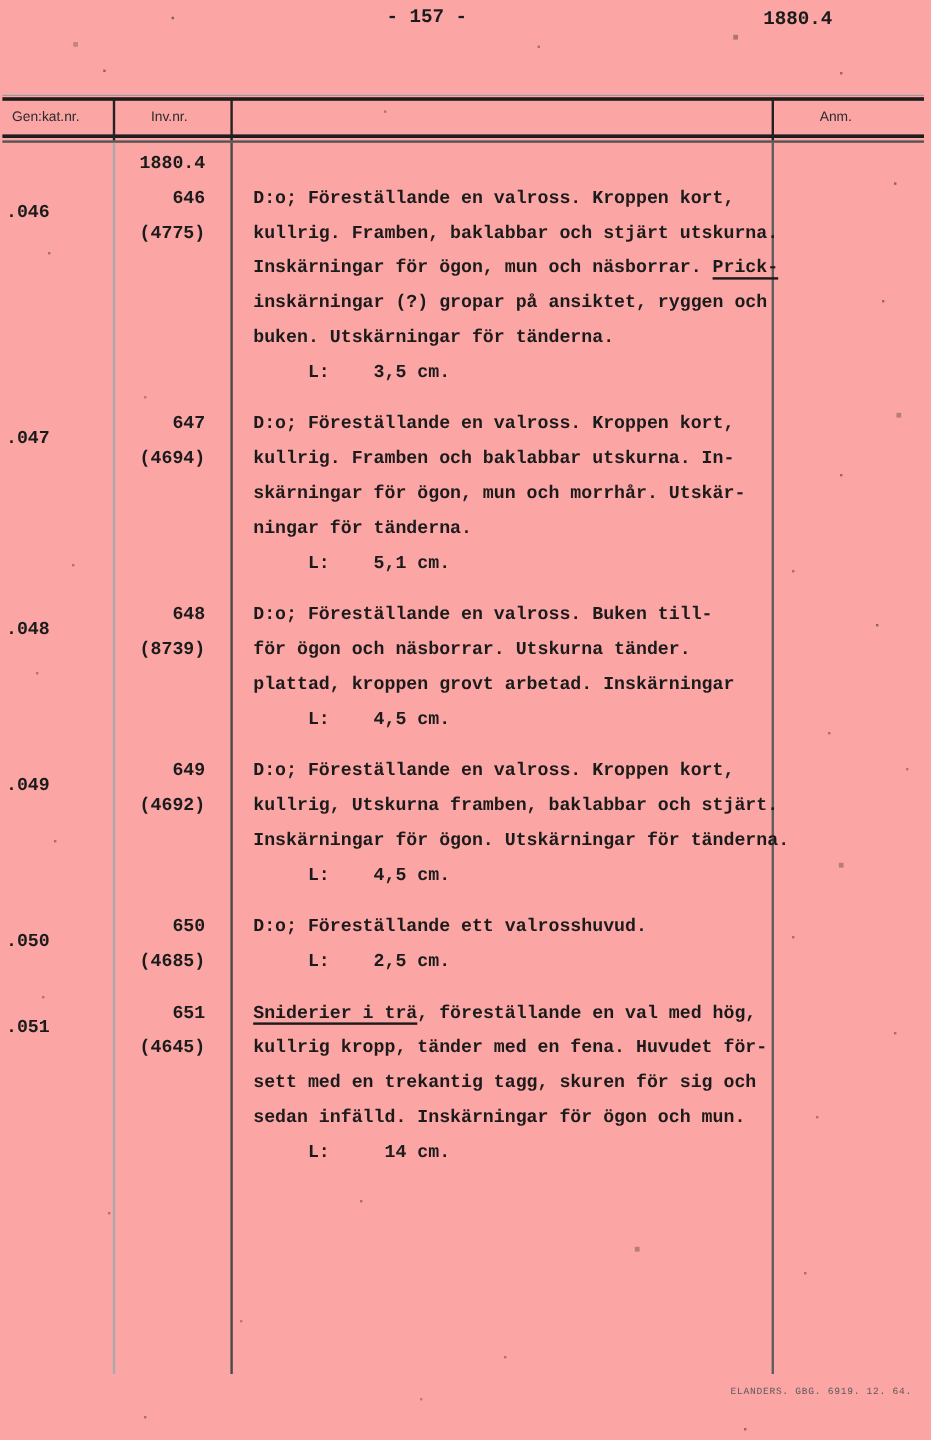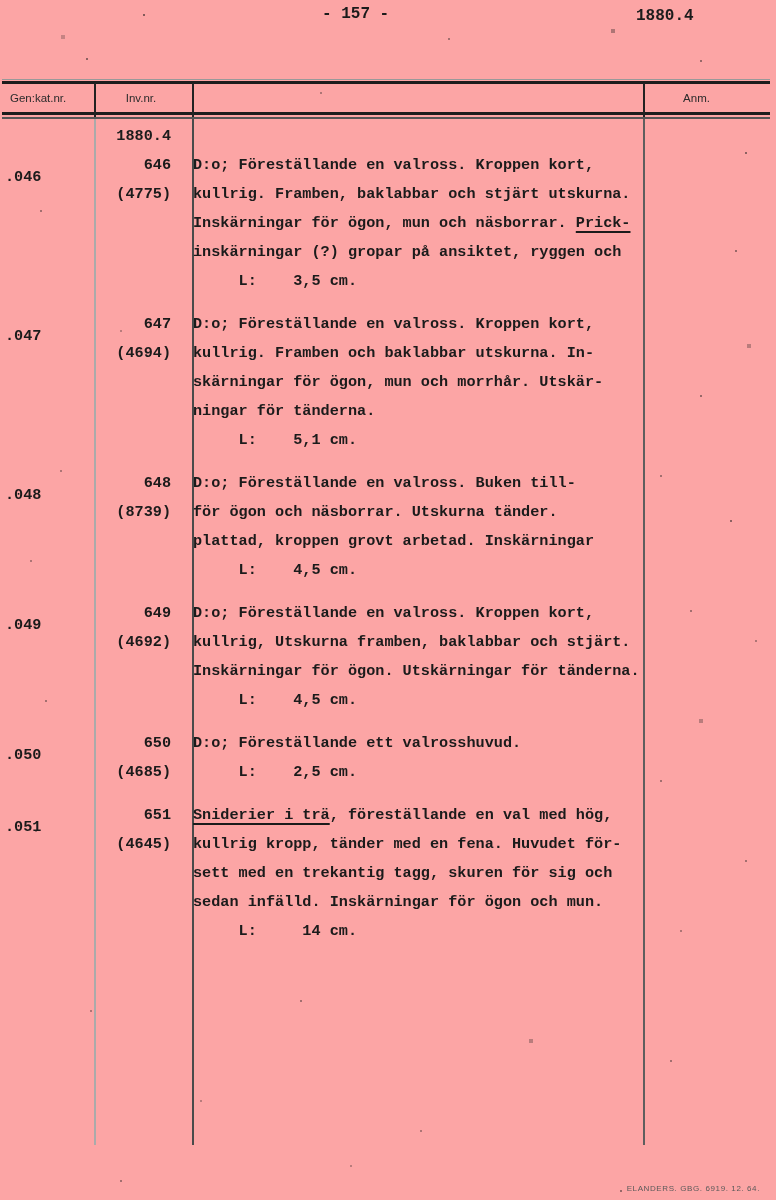--- a/index.html
+++ b/index.html
@@ -55,26 +55,26 @@
   .lbl-inv{left:95px;width:92px;text-align:center;}
   .lbl-anm{left:644px;width:105px;text-align:center;}
   
   .table-body{position:absolute;top:122px;left:0;right:0;font-size:15.2px;font-weight:700;}
   .row{display:flex;margin-bottom:14px;}
   .row:last-child{margin-bottom:0;}
   .grow{margin-bottom:0;}
   .col{box-sizing:border-box;}
   .col.gen{width:95px;padding-left:5px;margin-top:12px;}
   .col.inv{width:98px;text-align:right;padding-right:22px;}
-  .col.desc{flex:1;padding-left:0;}
+  .col.desc{flex:1;padding-left:18px;}
   .line{height:29px;line-height:29px;white-space:pre;}
   .col.gen .line, .col.gen{line-height:29px;white-space:pre;}
   .useg{text-decoration:underline;text-decoration-thickness:1.5px;text-underline-offset:3.5px;}
-  .printer-mark{position:absolute;top:1184px;right:16px;
-    font-family:Liberation Sans, sans-serif;
+  .printer-mark{position:absolute;top:1156px;right:16px;
+    font-family:Liberation Mono, monospace;
     font-size:8px;color:#5a5a5a;letter-spacing:.6px;}
 </style>
 </head>
 <body>
 
 <div class="page">
   <div class="specks"></div>
 
   <div class="page-number typewritten">- 157 -</div>
   <div class="catalog-number typewritten">1880.4</div>
@@ -105,20 +105,21 @@
         <div class="col gen line">.046</div>
         <div class="col inv">
           <div class="line">646</div>
           <div class="line">(4775)</div>
         </div>
         <div class="col desc">
           <div class="line"><span>D:o; Föreställande en valross. Kroppen kort,</span></div>
           <div class="line"><span>kullrig. Framben, baklabbar och stjärt utskurna.</span></div>
           <div class="line"><span>Inskärningar för ögon, mun och näsborrar. </span><span class="useg">Prick-</span></div>
           <div class="line"><span>inskärningar (?) gropar på ansiktet, ryggen och</span></div>
+          <div class="line"><span>buken. Utskärningar för tänderna.</span></div>
           <div class="line measure">     L:    3,5 cm.</div>
         </div>
       </div>
       <div class="row entry">
         <div class="col gen line">.047</div>
         <div class="col inv">
           <div class="line">647</div>
           <div class="line">(4694)</div>
         </div>
         <div class="col desc">

